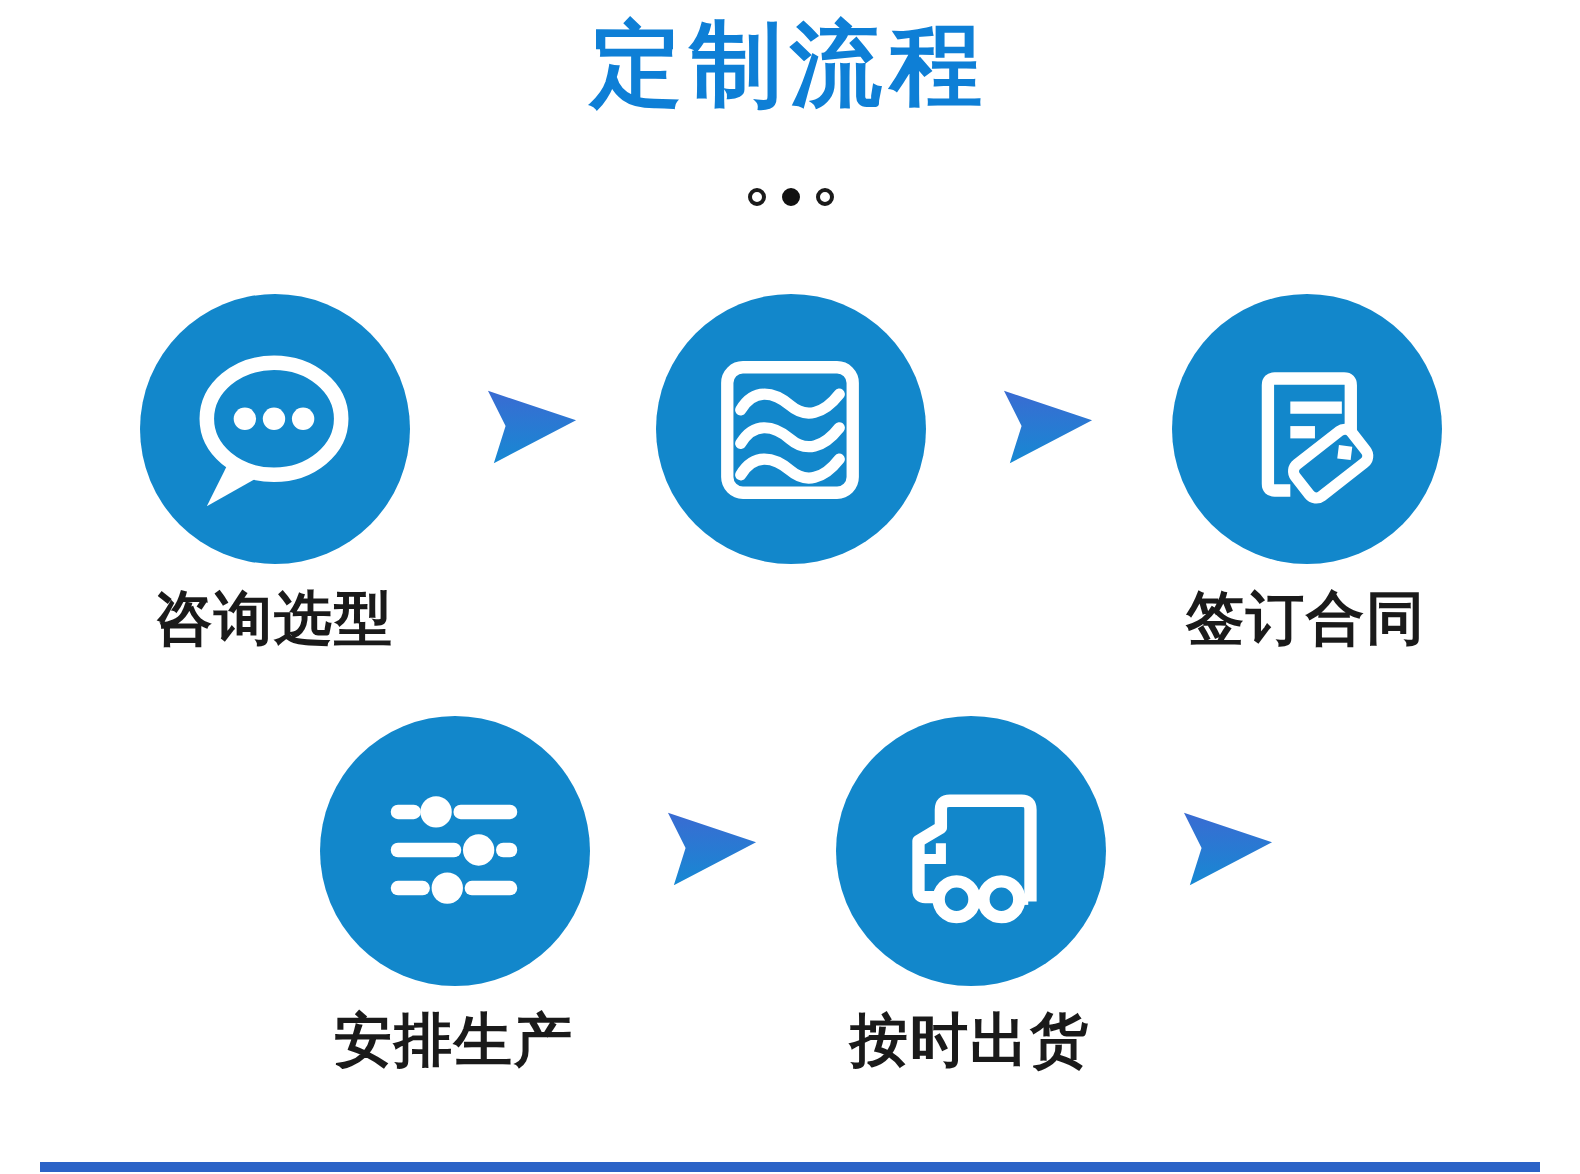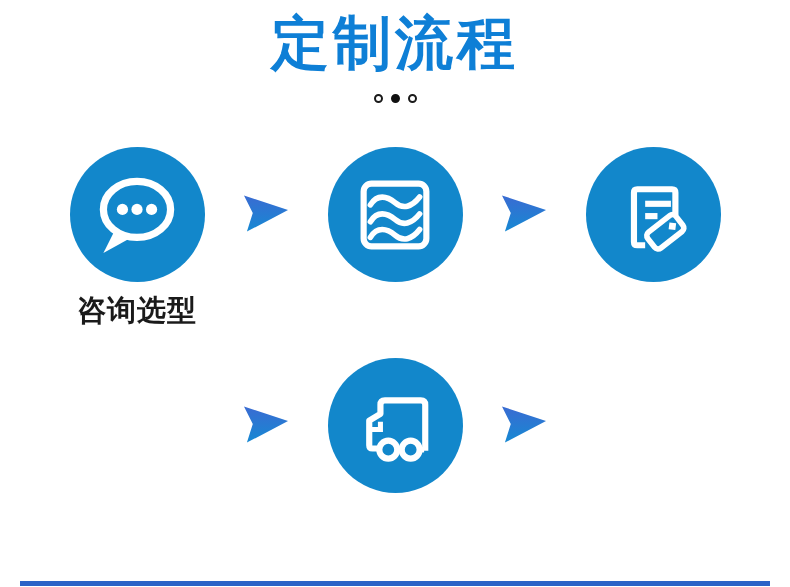--- a/index.html
+++ b/index.html
@@ -4,23 +4,24 @@
 <style>
   html,body{margin:0;padding:0;}
   body{
     width:790px;height:587px;position:relative;overflow:hidden;
     background:#ffffff;
     font-family:"Liberation Sans","DejaVu Sans",sans-serif;
   }
   .page-title{
     margin:0;padding-top:10px;height:72px;
     text-align:center;
-    font-size:58px;line-height:1.15;font-weight:900;
+    font-size:46px;line-height:1.15;font-weight:900;
     letter-spacing:4px;
     color:var(--title,#0e7fd6);
+    font-family:Liberation Mono, monospace;
   }
   .dots{
     margin-top:11px;height:11px;
     display:flex;justify-content:center;align-items:center;gap:8px;
   }
   .dot{
     width:9px;height:9px;border-radius:50%;
     background:#ffffff;border:2px solid #1a1a1a;box-sizing:border-box;
     cursor:pointer;
   }
@@ -116,44 +117,62 @@
       <svg viewBox="0 0 100 100">
         <path d="M70 50 L70 30 Q70 27 67 27 L36 27 Q33 27 33 30 L33 74 Q33 77 36 77 L43 77" fill="none" stroke="#fff" stroke-width="5.5"></path>
         <line x1="43" y1="40" x2="66" y2="40" stroke="#fff" stroke-width="5.5"></line>
         <line x1="43" y1="51" x2="54" y2="51" stroke="#fff" stroke-width="5.5"></line>
         <g transform="rotate(-38 61 65)">
           <rect x="45" y="56" width="32" height="18" rx="4" fill="#1287cb" stroke="#fff" stroke-width="5"></rect>
           <rect x="66" y="62" width="6" height="6" transform="rotate(45 69 65)" fill="#fff"></rect>
         </g>
       </svg>
     </div>
+    <div class="step-label">签订合同</div>
   </div>
 
 </div>
 
 <div class="flow-row row-2">
 
+  <div class="step">
+    <div class="circle">
+      <svg viewBox="0 0 100 100">
+        <line x1="25" y1="33" x2="32" y2="33" stroke="#fff" stroke-width="6.5" stroke-linecap="round"></line>
+        <circle cx="42" cy="33" r="7" fill="#fff"></circle>
+        <line x1="53" y1="33" x2="75" y2="33" stroke="#fff" stroke-width="6.5" stroke-linecap="round"></line>
+        <line x1="25" y1="50" x2="50" y2="50" stroke="#fff" stroke-width="6.5" stroke-linecap="round"></line>
+        <circle cx="61" cy="50" r="7" fill="#fff"></circle>
+        <line x1="72" y1="50" x2="75" y2="50" stroke="#fff" stroke-width="6.5" stroke-linecap="round"></line>
+        <line x1="25" y1="67" x2="36" y2="67" stroke="#fff" stroke-width="6.5" stroke-linecap="round"></line>
+        <circle cx="47" cy="67" r="7" fill="#fff"></circle>
+        <line x1="58" y1="67" x2="75" y2="67" stroke="#fff" stroke-width="6.5" stroke-linecap="round"></line>
+      </svg>
+    </div>
+    <div class="step-label">安排生产</div>
+  </div>
 
   <div class="arrow">
     <svg width="46" height="39" viewBox="0 0 47 39">
       <polygon points="1,1 46,16 4,38 10,19" fill="url(#arrowGrad)"></polygon>
     </svg>
   </div>
 
   <div class="step">
     <div class="circle">
       <svg viewBox="0 0 100 100">
         <path d="M77 73 L77 32 Q77 28 73 28 L41 28 Q37 28 37 32 L37 40 L27 46 L27 68 Q27 71 30 71 L34 71" fill="none" stroke="#fff" stroke-width="5.5" stroke-linejoin="round"></path>
         <path d="M37 47 L37 54 L29 54" fill="none" stroke="#fff" stroke-width="4.5"></path>
         <circle cx="44" cy="72" r="8" fill="none" stroke="#fff" stroke-width="5.5"></circle>
         <circle cx="64" cy="72" r="8" fill="none" stroke="#fff" stroke-width="5.5"></circle>
         <line x1="52" y1="72" x2="56" y2="72" stroke="#fff" stroke-width="5"></line>
         <line x1="72" y1="72" x2="76" y2="72" stroke="#fff" stroke-width="5"></line>
       </svg>
     </div>
+    <div class="step-label">按时出货</div>
   </div>
 
   <div class="arrow">
     <svg width="46" height="39" viewBox="0 0 47 39">
       <polygon points="1,1 46,16 4,38 10,19" fill="url(#arrowGrad)"></polygon>
     </svg>
   </div>
 
 
 </div>

